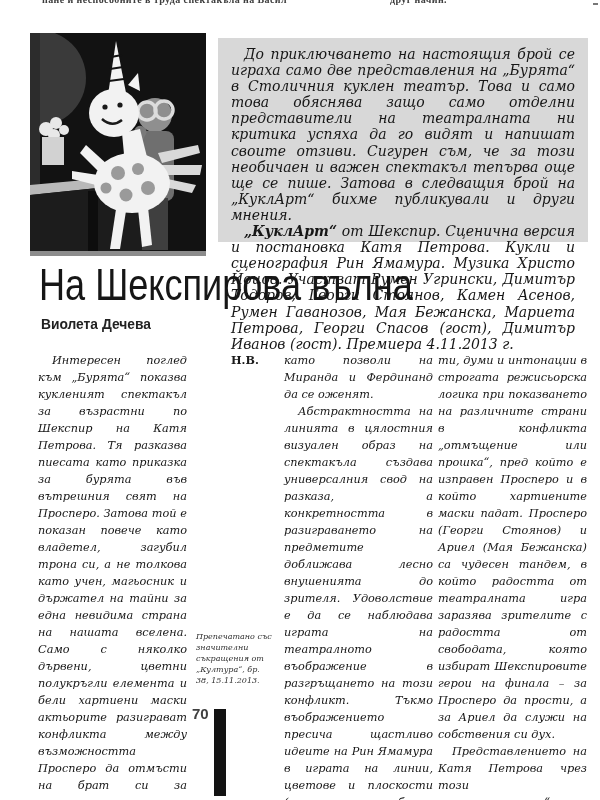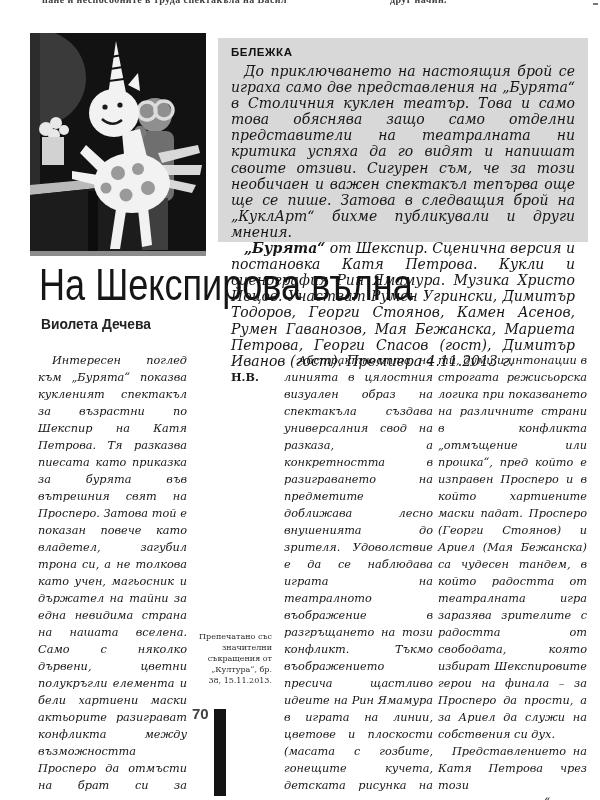--- a/index.html
+++ b/index.html
@@ -57,21 +57,21 @@
   }
   .col p{margin:0;}
   .col p.indent{text-indent:14px;}
   .col1{left:38px;}
   .col2{left:284px;}
   .col3{left:438px;}
 
   
   .margin-note{
     position:absolute;left:196px;top:631px;width:76px;
-    font-size:8px;line-height:11px;color:#2e2e2e;text-align:right;
+    font-style:italic;font-size:8px;line-height:11px;color:#2e2e2e;
   }
 
   
   .pageno{
     position:absolute;left:192px;top:705px;
     font-family:"Liberation Sans", sans-serif;font-weight:bold;font-size:15px;color:#404040;
   }
   .pagebar{position:absolute;left:214px;top:709px;width:12px;height:87px;background:#131313;}
 </style>
 </head>
@@ -146,36 +146,36 @@
 
       <polygon points="86,176 80,216 90,216 96,178" fill="#f2f2f2"></polygon>
       <polygon points="108,176 112,214 122,212 118,174" fill="#f2f2f2"></polygon>
     </g>
 
     <rect x="0" y="218" width="176" height="5" fill="#8c8c8c"></rect>
   </svg>
 </div>
 
 <div class="notebox">
-  <div class="nb-title">БЕЛЕЖКА</div>
   <p class="nb-p">До приключването на настоящия брой се играха само две представления на „Бурята“ в Столичния куклен театър. Това и само това обяснява защо само отделни представители на театралната ни критика успяха да го видят и напишат своите отзиви. Сигурен съм, че за този необичаен и важен спектакъл тепърва още ще се пише. Затова в следващия брой на „КуклАрт“ бихме публикували и други мнения.</p>
-  <p class="nb-p"><b>„Бурята“</b><span> от Шекспир. Сценична версия и постановка Катя Петрова. Кукли и сценография Рин Ямамура. Музика Христо Йоцов. Участват Румен Угрински, Димитър Тодоров, Георги Стоянов, Камен Асенов, Румен Гаванозов, Мая Бежанска, Мариета Петрова, Георги Спасов (гост), Димитър Иванов (гост). Премиера 4.11.2013 г.</span></p>
+  <p class="nb-p"><b>„КуклАрт“</b><span> от Шекспир. Сценична версия и постановка Катя Петрова. Кукли и сценография Рин Ямамура. Музика Христо Йоцов. Участват Румен Угрински, Димитър Тодоров, Георги Стоянов, Камен Асенов, Румен Гаванозов, Мая Бежанска, Мариета Петрова, Георги Спасов (гост), Димитър Иванов (гост). Премиера 4.11.2013 г.</span></p>
   <div class="nb-sig">Н.В.</div>
 </div>
 
 <h1 class="title">На Шекспирова вълна</h1>
 <div class="author">Виолета Дечева</div>
 
 <div class="col col1">
   <p class="indent">Интересен поглед към „Бурята“ показва кукленият спектакъл за възрастни по Шекспир на Катя Петрова. Тя разказва пиесата като приказка за бурята във вътрешния свят на Просперо. Затова той е показан повече като владетел, загубил трона си, а не толкова като учен, магьосник и държател на тайни за една невидима страна на нашата вселена. Само с няколко дървени, цветни полукръгли елемента и бели хартиени маски актьорите разиграват конфликта между възможността Просперо да отмъсти на брат си за някогашното му престъпление в узурпирането на трона и възможността да му прости,</p>
 </div>
 
 <div class="margin-note">Препечатано със значителни съкращения от „Култура“, бр. 38, 15.11.2013.</div>
 
 <div class="col col2">
+  <p>като позволи на Миранда и Фердинанд да се оженят.</p>
   <p class="indent">Абстрактността на линията в цялостния визуален образ на спектакъла създава универсалния свод на разказа, а конкретността в разиграването на предметите доближава лесно внушенията до зрителя. Удоволствие е да се наблюдава играта на театралното въображение в разгръщането на този конфликт. Тъкмо въображението пресича щастливо идеите на Рин Ямамура в играта на линии, цветове и плоскости (масата с гозбите, гонещите кучета, детската рисунка на човече в по-очилата на Ариел и т. н., и т. н.) и актьорската игра с предме-</p>
 </div>
 
 <div class="col col3">
   <p>ти, думи и интонации в строгата режисьорска логика при показването на различните страни в конфликта „отмъщение или прошка“, пред който е изправен Просперо и в който хартиените маски падат. Просперо (Георги Стоянов) и Ариел (Мая Бежанска) са чудесен тандем, в който радостта от театралната игра заразява зрителите с радостта от свободата, която избират Шекспировите герои на финала – за Просперо да прости, а за Ариел да служи на собствения си дух.</p>
   <p class="indent">Представлението на Катя Петрова чрез този „простосмъртен“, „обикновен“ Просперо се интересува от винаги акту-</p>
 </div>
 
 <div class="pageno">70</div>
 <div class="pagebar"></div>

